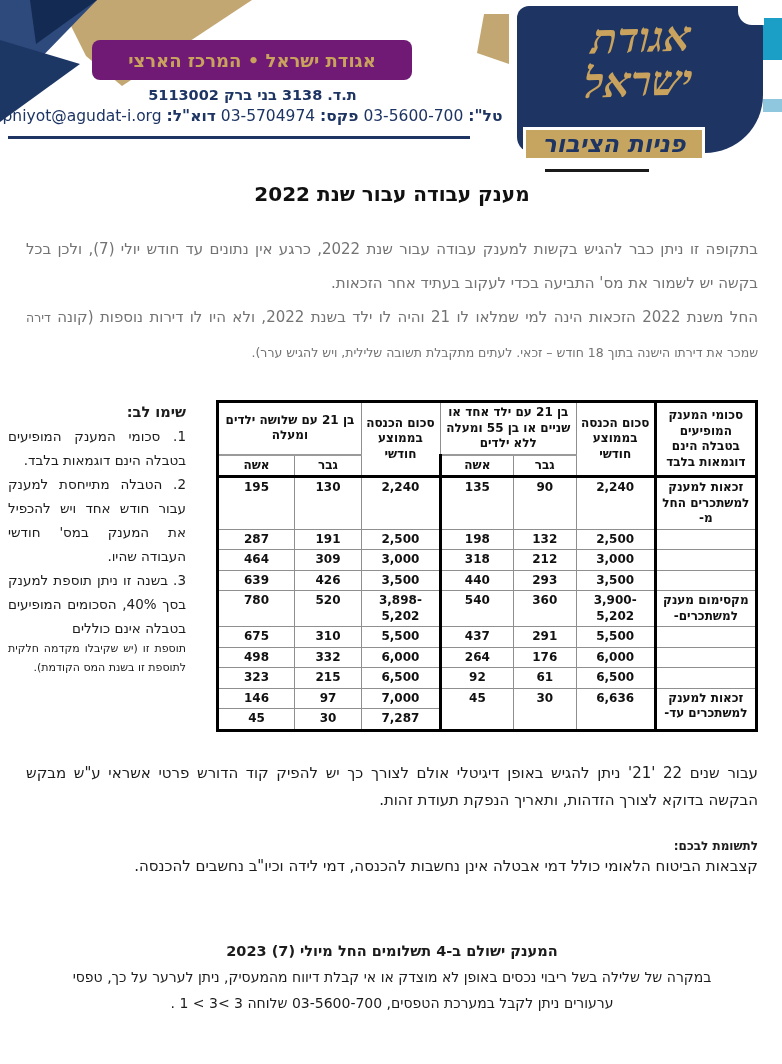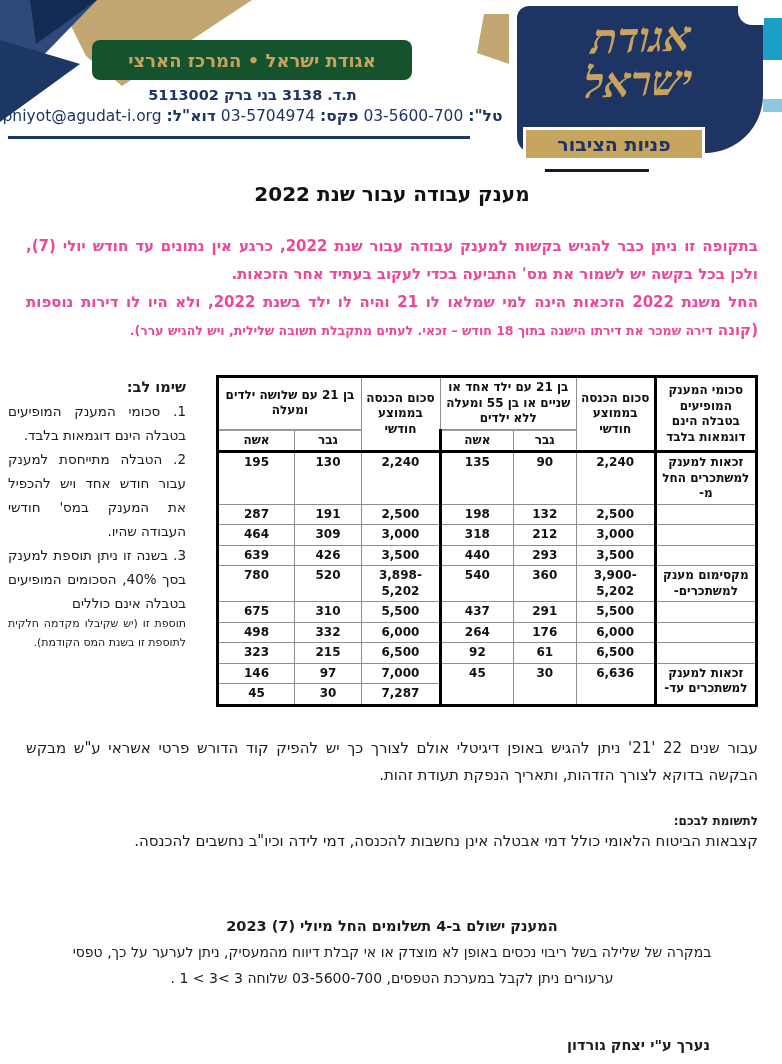--- a/index.html
+++ b/index.html
@@ -2,39 +2,39 @@
 <html lang="he"><head>
 <meta charset="utf-8">
 <style>
   * { margin:0; padding:0; box-sizing:border-box; }
   body { background:#fff; font-family:"DejaVu Sans","Liberation Sans",sans-serif; }
   .page { position:relative; width:782px; height:1064px; margin:0 auto; background:#fff; overflow:hidden; color:#1c1c1c; }
 
   
   .header { position:absolute; top:0; left:0; right:0; height:172px; }
   .mosaic { position:absolute; top:0; left:0; }
-  .org-pill { position:absolute; left:92px; top:40px; width:320px; height:40px; background:#14532d; border-radius:8px; display:flex; align-items:center; justify-content:center; }
+  .org-pill { position:absolute; left:92px; top:40px; width:320px; height:40px; background:#701a75; border-radius:8px; display:flex; align-items:center; justify-content:center; }
   .org-pill span { color:#c9a35e; font-weight:bold; font-size:18px; }
   .address-line { position:absolute; left:0; top:87px; width:505px; text-align:center; color:#1e3563; font-size:14.5px; font-weight:600; direction:rtl; }
   .contact-line { position:absolute; left:0; top:107px; width:505px; text-align:center; color:#1e3563; font-size:15.5px; direction:rtl; }
   .contact-line b { font-weight:bold; }
   .head-rule { position:absolute; left:8px; top:136px; width:462px; height:3px; background:#1e3563; }
   .cyan-band { position:absolute; left:698px; top:18px; width:84px; height:42px; background:#1b9fc6; }
   .cyan-strip { position:absolute; left:763px; top:99px; width:19px; height:13px; background:#8fc8de; }
   .tan-wedge { position:absolute; left:477px; top:14px; width:32px; height:50px; background:#c3a773; clip-path:polygon(100% 0,100% 100%,0 78%,22% 0); }
   .logo { position:absolute; left:517px; top:6px; width:246px; height:147px; background:#1e3563; border-radius:12px 22px 58px 16px; }
   .logo-notch { position:absolute; right:-1px; top:-1px; width:26px; height:20px; background:#fff; border-bottom-left-radius:14px; }
   .logo-text { padding-top:10px; text-align:center; font-family:"DejaVu Serif","Liberation Serif",serif; font-weight:bold; font-style:italic; color:#c9a35e; font-size:42px; line-height:44px; transform:skewX(-6deg) rotate(-2deg); }
-  .logo-banner { position:absolute; left:523px; top:127px; width:182px; height:34px; background:#c6a560; border:3px solid #fff; display:flex; align-items:center; justify-content:center; color:#1e3563; font-weight:bold; font-size:19px; }
+  .logo-banner { position:absolute; left:523px; top:127px; width:182px; height:34px; background:#c6a560; border:3px solid #fff; display:flex; align-items:center; justify-content:center; color:#1e3563; font-weight:bold; font-size:24px;font-style:italic; }
   .banner-underline { position:absolute; left:545px; top:169px; width:104px; height:3px; background:#1a1a1a; }
 
   
   .content { position:absolute; top:182px; left:26px; right:24px; }
   .doc-title { text-align:center; font-size:20px; font-weight:bold; color:#111; direction:rtl; }
-  .intro { direction:rtl; text-align:justify; font-size:15px; line-height:28px; margin-top:26px; color:#ec4899;font-weight:bold; }
+  .intro { direction:rtl; text-align:justify; font-size:15px; line-height:34px; margin-top:26px; color:#737373; }
   .intro p { margin:0; }
   .small-run { font-size:12.5px; }
 
   .mid { display:flex; gap:30px; margin-top:30px; margin-left:-18px; align-items:flex-start; }
   .notes { width:178px; direction:rtl; text-align:justify; font-size:13.5px; line-height:24px; color:#1c1c1c; flex:none; }
   .notes-heading { font-weight:bold; text-align:right; font-size:14.5px; }
   .note-small { font-size:11px; line-height:18.5px; }
 
   .table-wrap { flex:1; }
   table.grant { border-collapse:collapse; width:100%; direction:rtl; border:3px solid #000; table-layout:fixed; }

